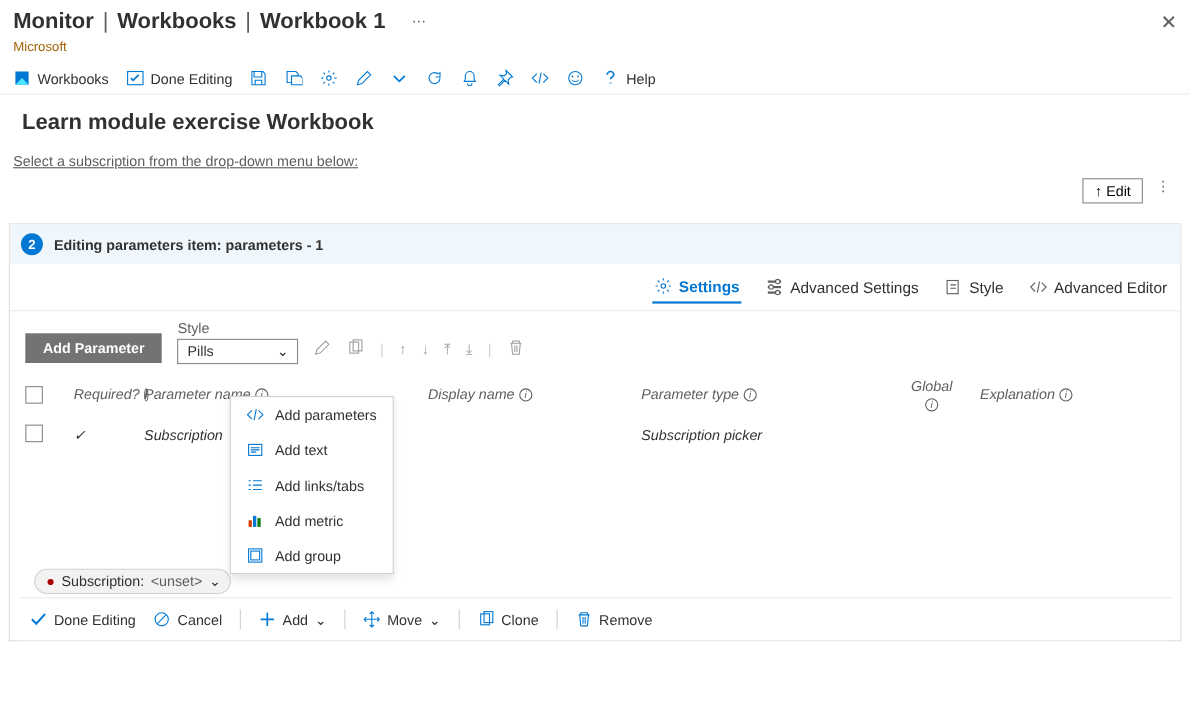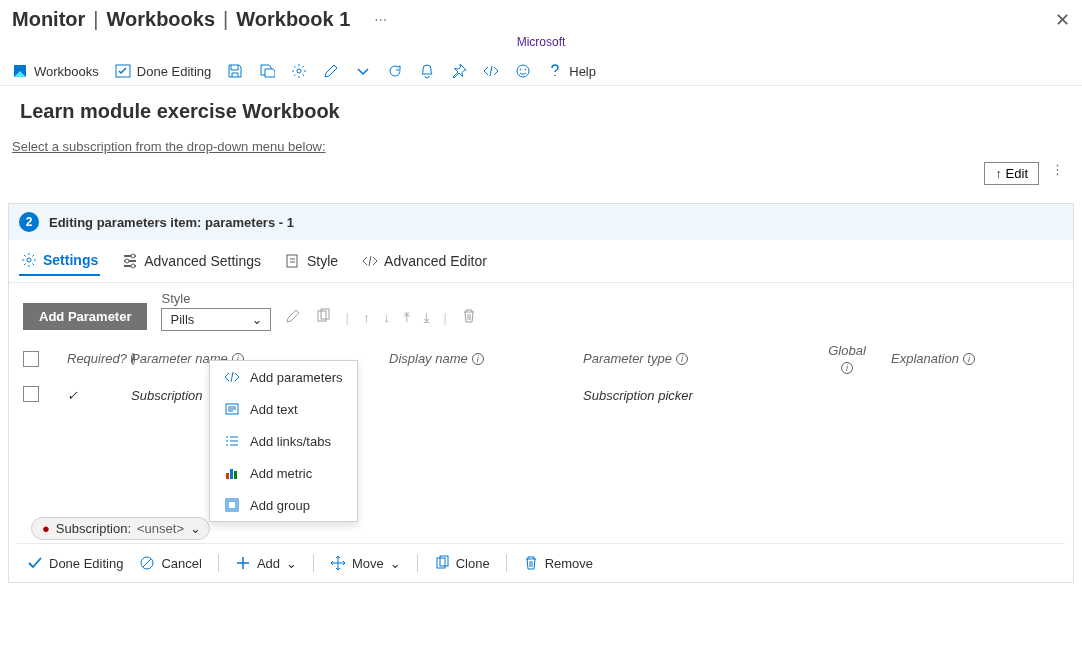--- a/index.html
+++ b/index.html
@@ -1,32 +1,32 @@
 <!DOCTYPE html>
 <html><head>
 <meta charset="utf-8">
 <style>
 * { box-sizing: border-box; margin: 0; padding: 0; }
 body { font-family: "Segoe UI", -apple-system, sans-serif; font-size: 13px; color: #323130; background: #fff; width: 1082px; height: 645px; overflow: hidden; }
 .header { padding: 8px 12px 4px; display: flex; align-items: center; justify-content: space-between;}
 .header-left { display: flex; align-items: center; gap: 12px; }
 .breadcrumb { font-size: 20px; font-weight: 600; color: #323130; display: flex; align-items: center; gap:4px;}
 .breadcrumb-sep { font-weight: 400; color: #605e5c; margin: 0 4px;}
-.sub-org { font-size: 12px; color: #4c1d95; padding: 0 12px 8px; text-align: center; }
+.sub-org { font-size: 12px; color: #a16207; padding: 0 12px 8px; }
 .cmdbar { display:flex; align-items:center; gap:16px; padding:6px 12px; border-bottom:1px solid #edebe9; }
 .cmdbar-item { display:flex; align-items:center; gap:6px; font-size:13px; color:#323130; cursor:pointer; }
 .cmdbar-item svg { width:16px; height:16px; }
 .wb-title { font-size:20px; font-weight:700; padding: 14px 20px 8px; }
 .wb-sub { font-size:13px; color:#605e5c; padding: 8px 12px 4px; text-decoration: underline; }
 .edit-row { display:flex; justify-content:flex-end; padding: 4px 18px 18px;}
 .edit-btn { border:1px solid #8a8886; background:#fff; padding:3px 10px; font-size:13px; cursor:pointer; display:flex; gap:6px; align-items:center;}
 .ed-section { border:1px solid #e1dfdd; margin:0 8px; }
 .ed-header { background:#eff6fc; display:flex; align-items:center; gap:10px; padding:8px 10px;}
 .step-badge { width:20px; height:20px; border-radius:50%; background:#0078d4; color:#fff; display:flex; align-items:center; justify-content:center; font-size:12px; font-weight:600;}
-.ed-tabs { display:flex; gap:20px; padding:6px 10px; border-bottom:1px solid #edebe9; align-items:center;}
+.ed-tabs { display:flex; gap:20px; padding:6px 10px; border-bottom:1px solid #edebe9; align-items:center;justify-content:flex-end;}
 .ed-tab { display:flex; align-items:center; gap:6px; padding:6px 2px; cursor:pointer; font-size:14px;}
 .ed-tab.active { color:#0078d4; border-bottom:2px solid #0078d4; font-weight:600;}
 .param-toolbar { display:flex; align-items:flex-end; gap:14px; padding:8px 14px 6px; }
 .style-group { display:flex; flex-direction:column; gap:2px; font-size:13px;}
 .style-select { display:flex; align-items:center; justify-content:space-between; border:1px solid #8a8886; padding:3px 8px; width:110px; cursor:pointer;}
 .add-param-btn { background:#737373; color:#fff; border:none; padding:6px 16px; font-size:13px; font-weight:600; cursor:pointer; margin-bottom:1px;}
 .tb-icons { display:flex; align-items:center; gap:14px; color:#a19f9d; margin-bottom:4px;}
 .tb-icons span { cursor:pointer; }
 .tb-sep { color:#d2d0ce;}
 .param-table { width:100%; padding:0 14px;}

